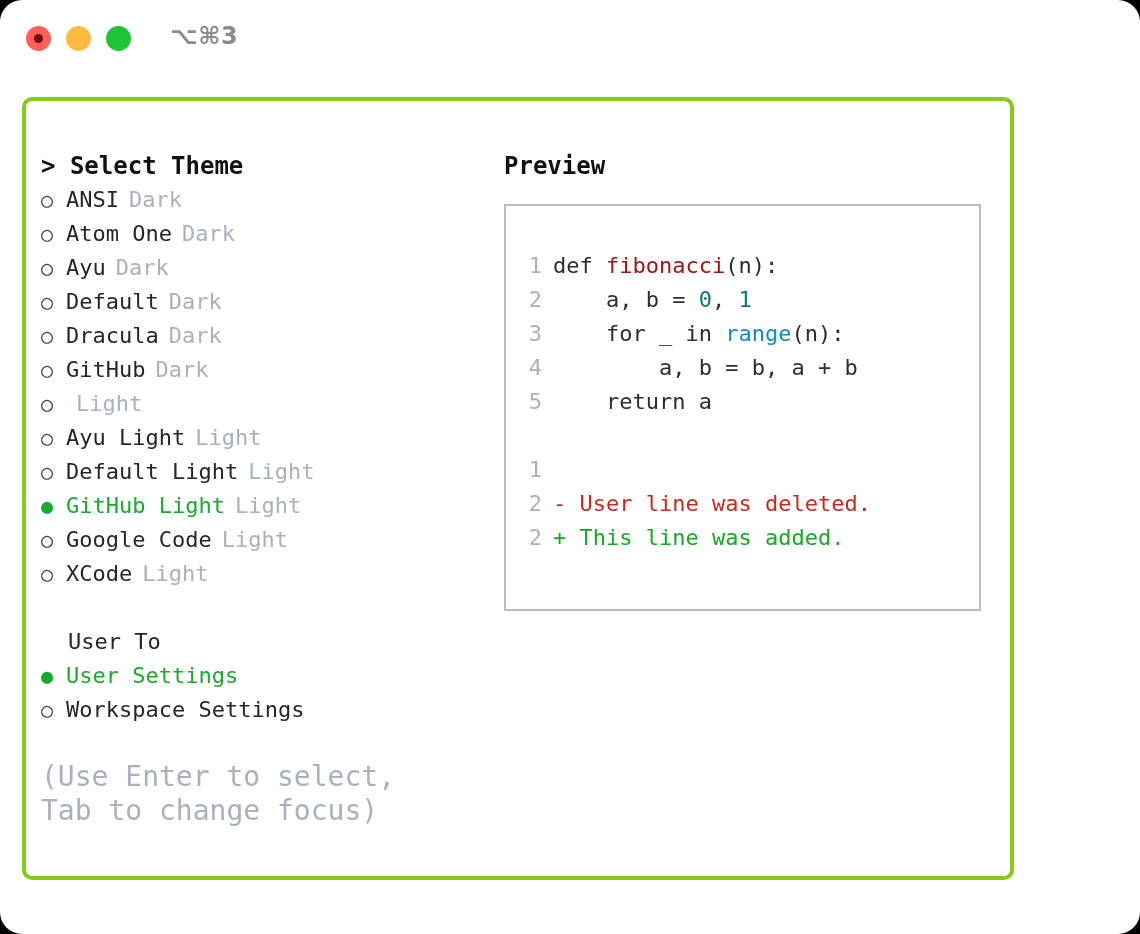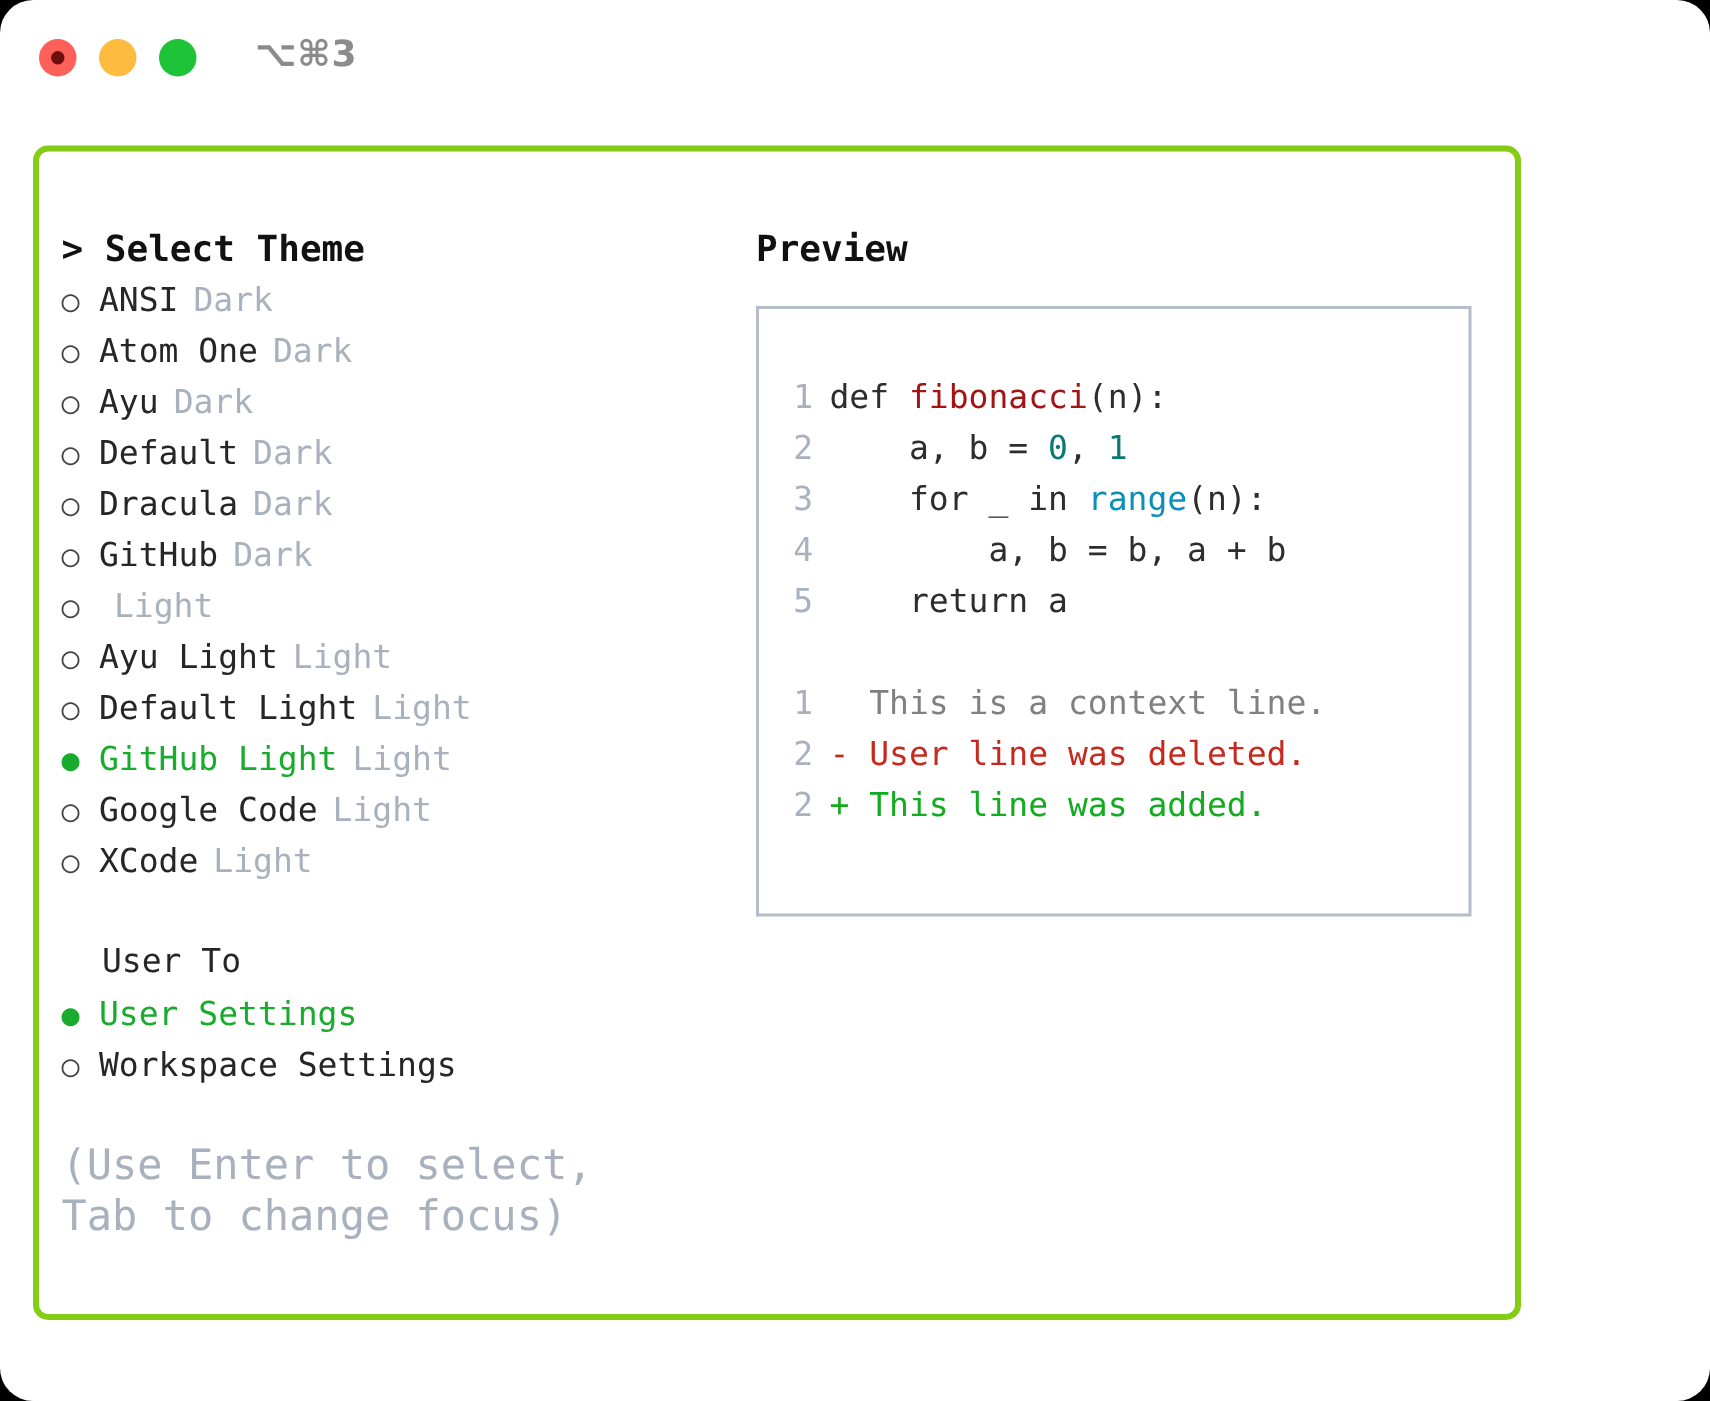--- a/index.html
+++ b/index.html
@@ -346,21 +346,20 @@
           <div class="code-line">
             <span class="lnum">5</span>
             <span class="tok-plain">    return a</span>
           </div>
 
           <div class="blank-gap"></div>
 
           <div class="code-line">
             <span class="lnum">1</span>
             <span class="diff-ctx"> </span>
-            <span class="diff-ctx"> This is a context line.</span>
           </div>
 
           <div class="code-line">
             <span class="lnum">2</span>
             <span class="diff-del">-</span>
             <span class="diff-del"> User line was deleted.</span>
           </div>
 
           <div class="code-line">
             <span class="lnum">2</span>

